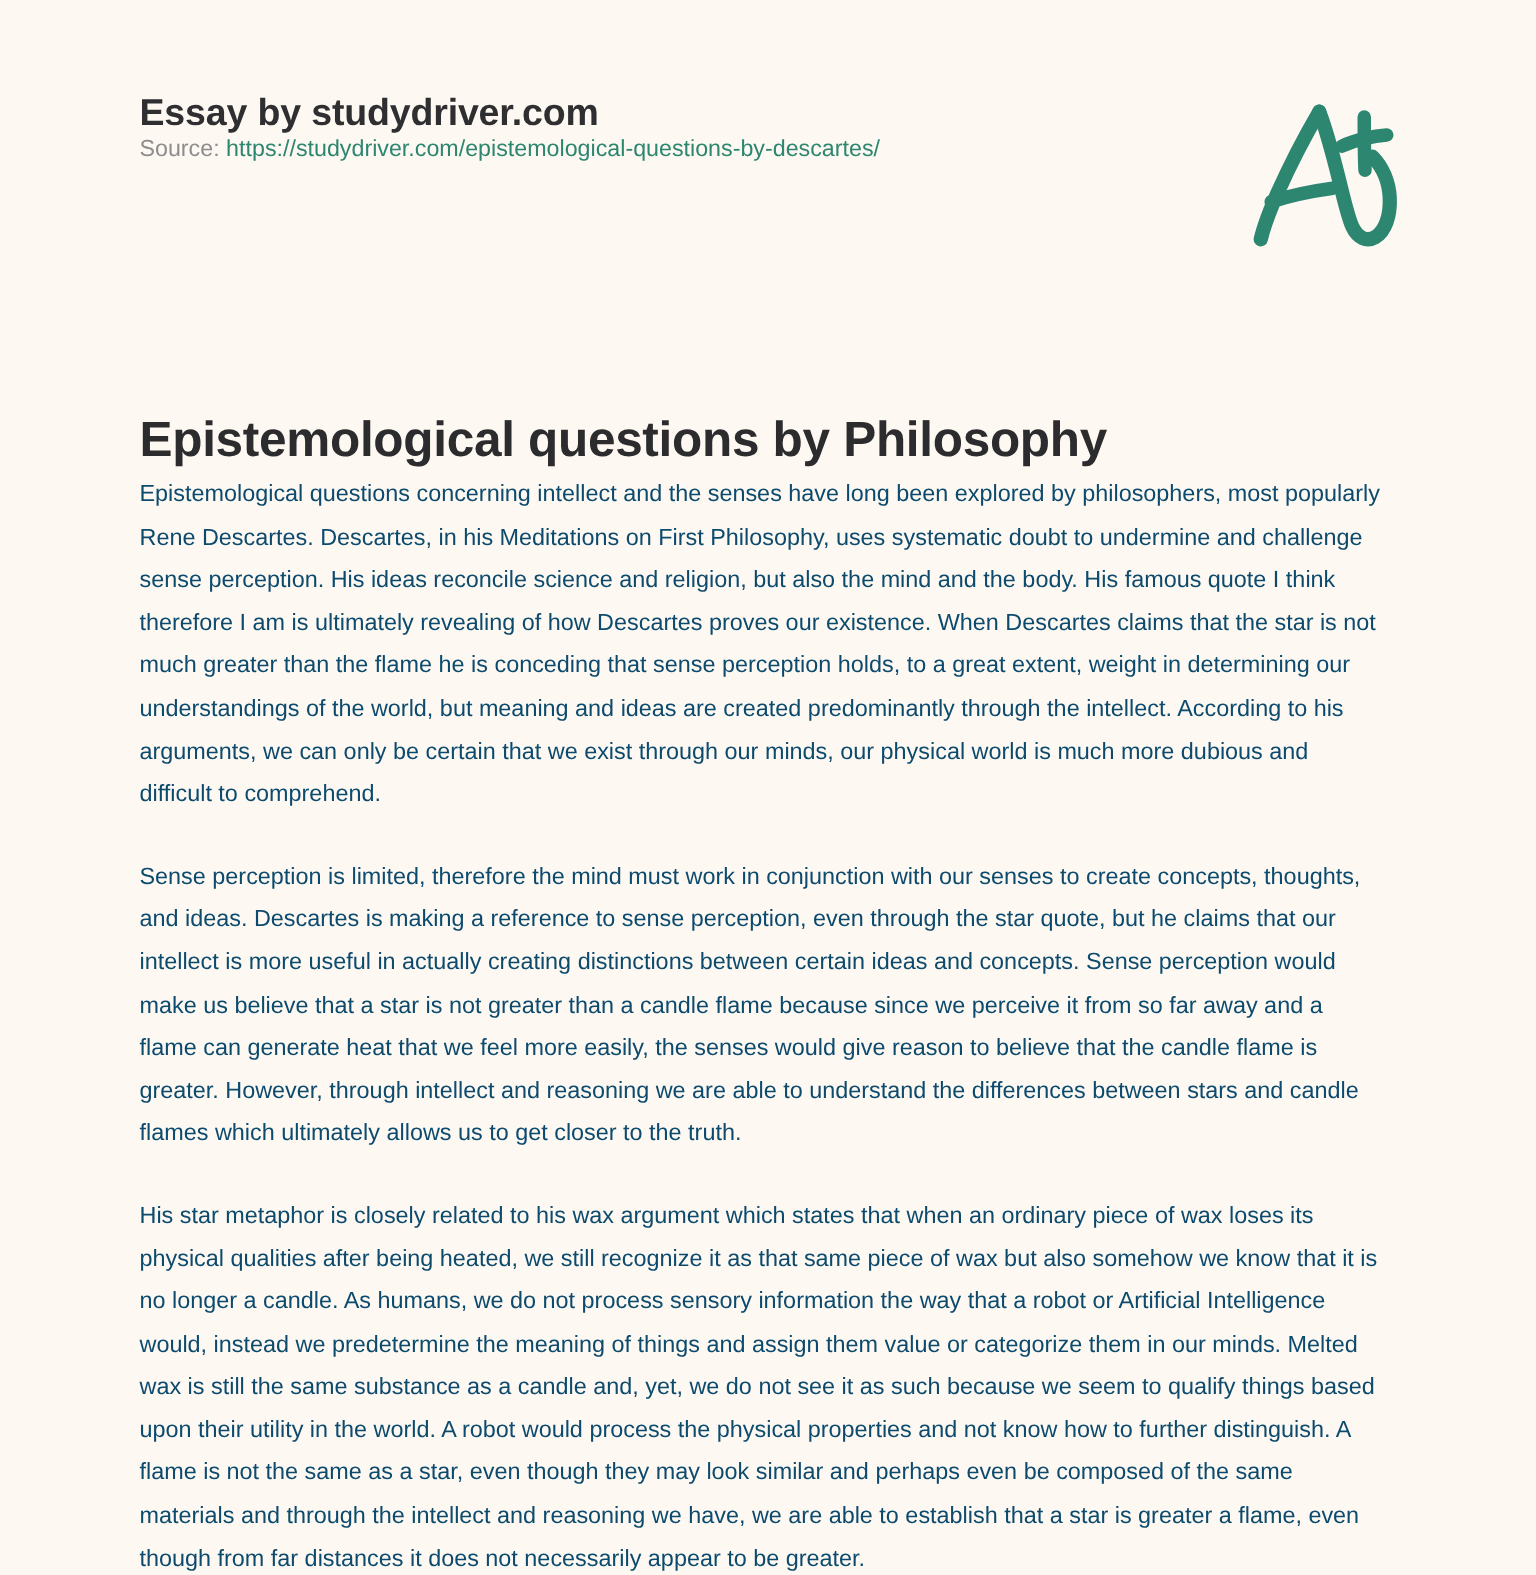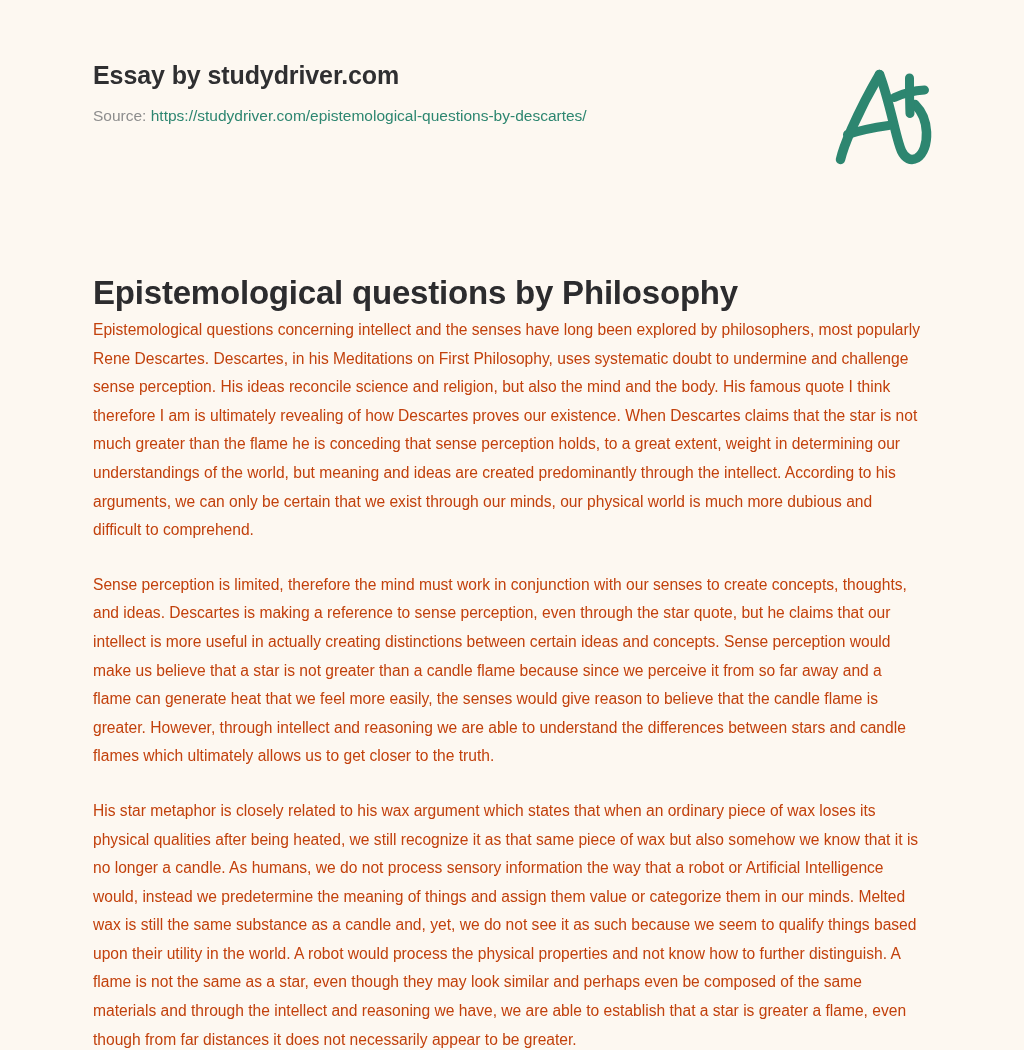--- a/index.html
+++ b/index.html
@@ -34,21 +34,20 @@
   .brand-line {
     font-size: 25px;
     font-weight: bold;
     color: #2f2f31;
     letter-spacing: -0.1px;
     line-height: 30px;
     white-space: nowrap;
   }
 
   .source-line {
-    margin-top: 16px;
     font-size: 15.5px;
     line-height: 20px;
     color: #8a8a8a;
     white-space: nowrap;
   }
 
   .source-label {
     color: #8d8d8d;
   }
 
@@ -89,21 +88,21 @@
     position: absolute;
     left: 93px;
     top: 316px;
     width: 846px;
   }
 
   .essay-body p {
     margin: 0 18px 26px 0;
     font-size: 15.6px;
     line-height: 28.6px;
-    color: #c2410c;
+    color: #0c4a6e;
     text-align: left;
   }
   .essay-body p:last-child {
     margin-bottom: 0;
   }
 </style>
 </head>
 <body>
 
 <div class="page">

